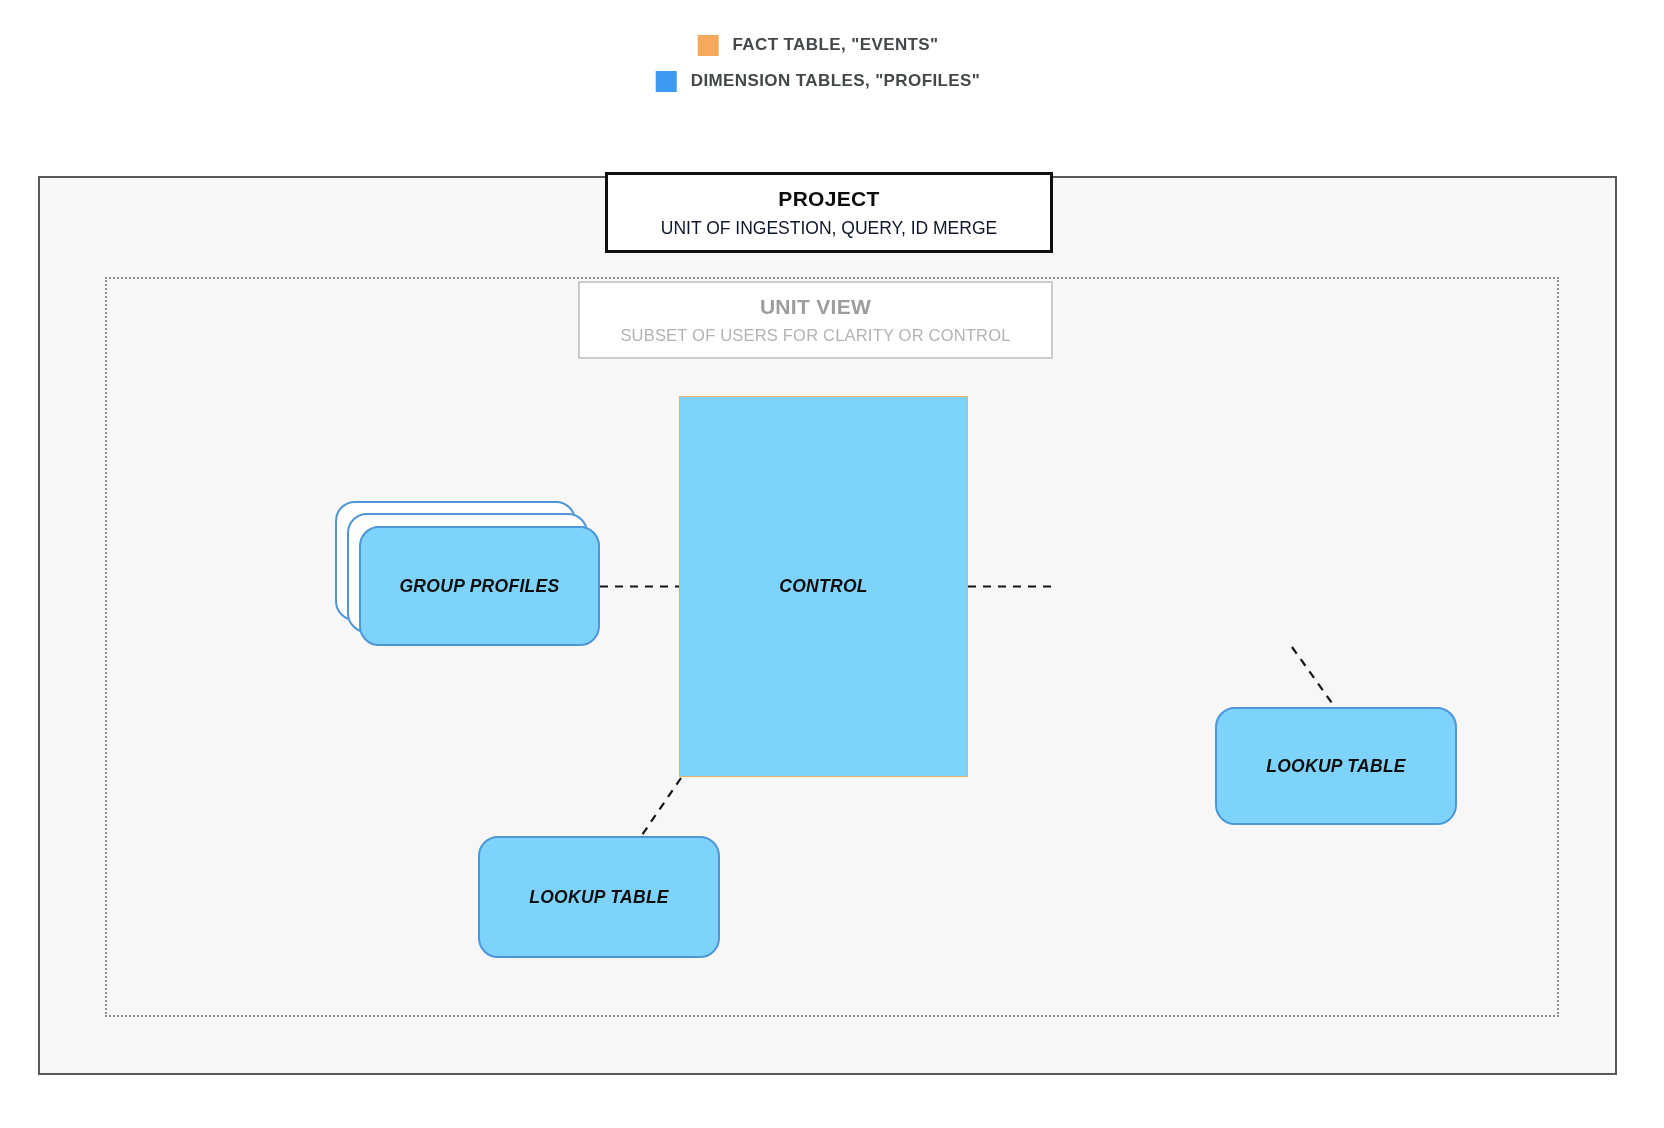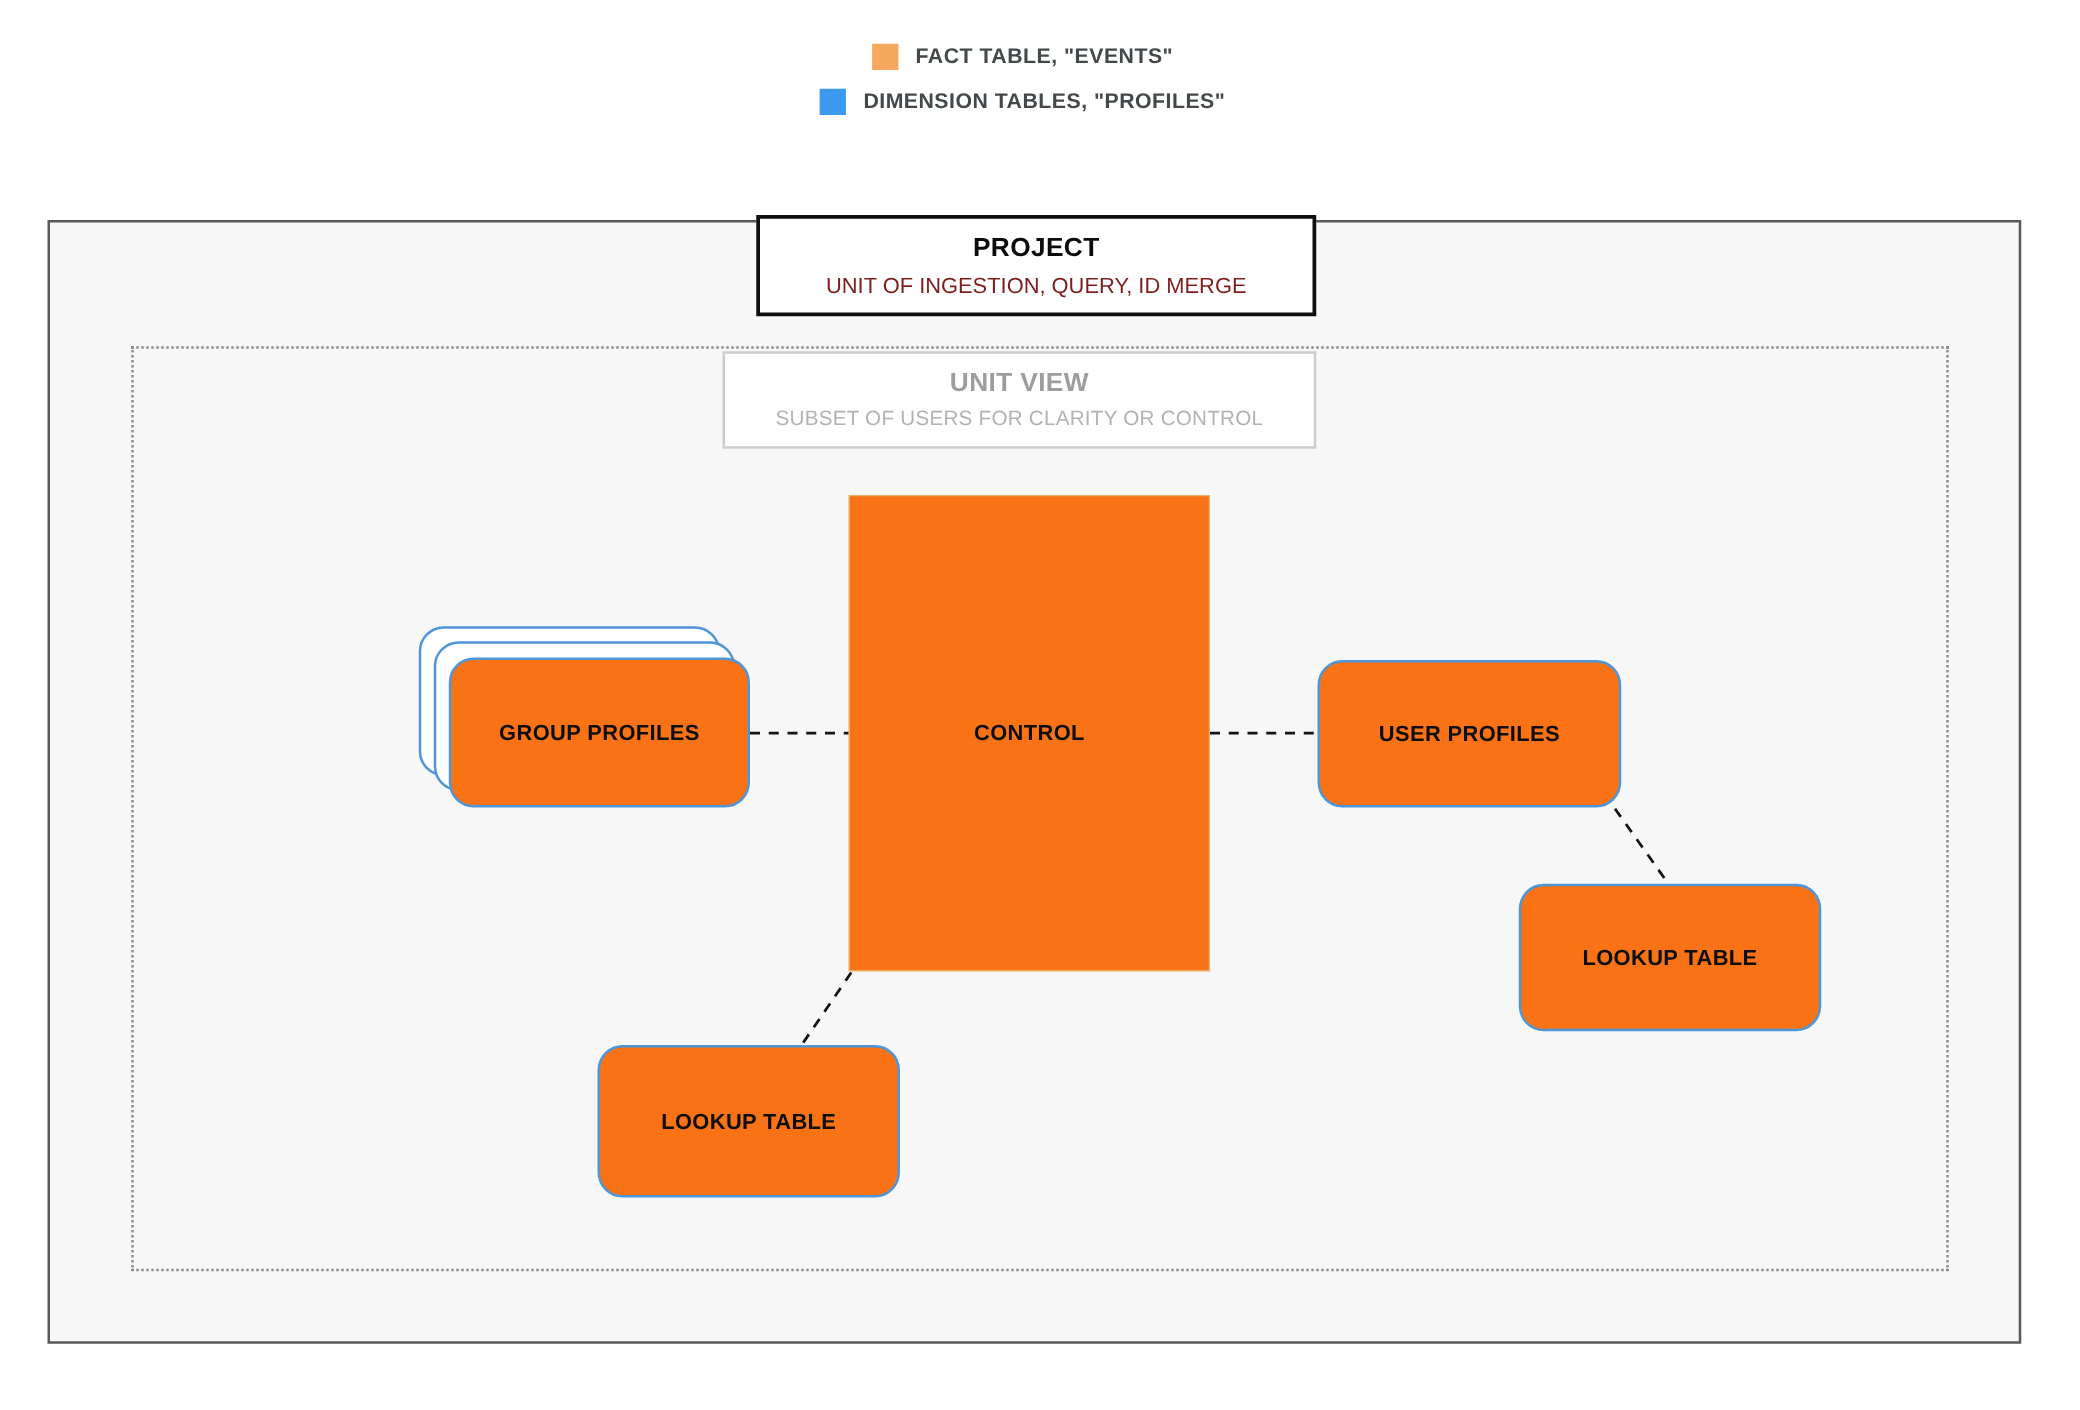--- a/index.html
+++ b/index.html
@@ -32,33 +32,33 @@
   }
 
   
   .header-box{
     position:absolute; box-sizing:border-box; background:#ffffff; z-index:4;
     display:flex; flex-direction:column; align-items:center; justify-content:center;
     gap:7px; text-align:center;margin-top:36px;
   }
   .project-box{left:605px; top:136px; width:448px; height:81px; border:3px solid #0f0f0f;}
   .project-title{font-size:21px; font-weight:700; color:#0c0c0c; letter-spacing:.3px;}
-  .project-subtitle{font-size:17.5px; font-weight:400; color:#7f1d1d;}
+  .project-subtitle{font-size:17.5px; font-weight:400; color:#0f172a;}
   .dataview-box{left:578px; top:245px; width:475px; height:78px; border:2px solid #cbcbcb;}
   .dataview-title{font-size:21px; font-weight:700; color:#9d9d9d; letter-spacing:.3px;}
   .dataview-subtitle{font-size:16.5px; font-weight:400; color:#b3b3b3; letter-spacing:.2px;}
 
   
   .connectors{position:absolute; left:0; top:0; z-index:2; pointer-events:none;}
   .connectors line{stroke:#141414; stroke-width:2.2; stroke-dasharray:8 7;}
 
   
   .node{
-    position:absolute; box-sizing:border-box; background:#f97316; z-index:3;
-    display:flex; align-items:center; justify-content:center; text-align:center;
+    position:absolute; box-sizing:border-box; background:#7dd3fc; z-index:3;
+    display:flex; align-items:center; justify-content:center; text-align:center;font-style:italic;
   }
   .node-label{
     font-size:17.5px; font-weight:700; color:#0e0e0e; letter-spacing:.3px; white-space:nowrap;
   }
   .fact-node{
     left:679px; top:396px; width:289px; height:381px;
     border:1.5px solid #eab068;
   }
   .dim-node{border:2px solid #4e96d8; border-radius:20px;}
   .stack-card{position:absolute; box-sizing:border-box; background:#ffffff;
@@ -109,23 +109,20 @@
   <div class="node fact-node">
     <span class="node-label">CONTROL</span>
   </div>
 
   <div class="stack-card stack-back"></div>
   <div class="stack-card stack-mid"></div>
   <div class="node dim-node group-profiles">
     <span class="node-label">GROUP PROFILES</span>
   </div>
 
-  <div class="node dim-node user-profiles">
-    <span class="node-label">USER PROFILES</span>
-  </div>
 
   <div class="node dim-node lookup-right">
     <span class="node-label">LOOKUP TABLE</span>
   </div>
 
   <div class="node dim-node lookup-left">
     <span class="node-label">LOOKUP TABLE</span>
   </div>
 
 </div>

